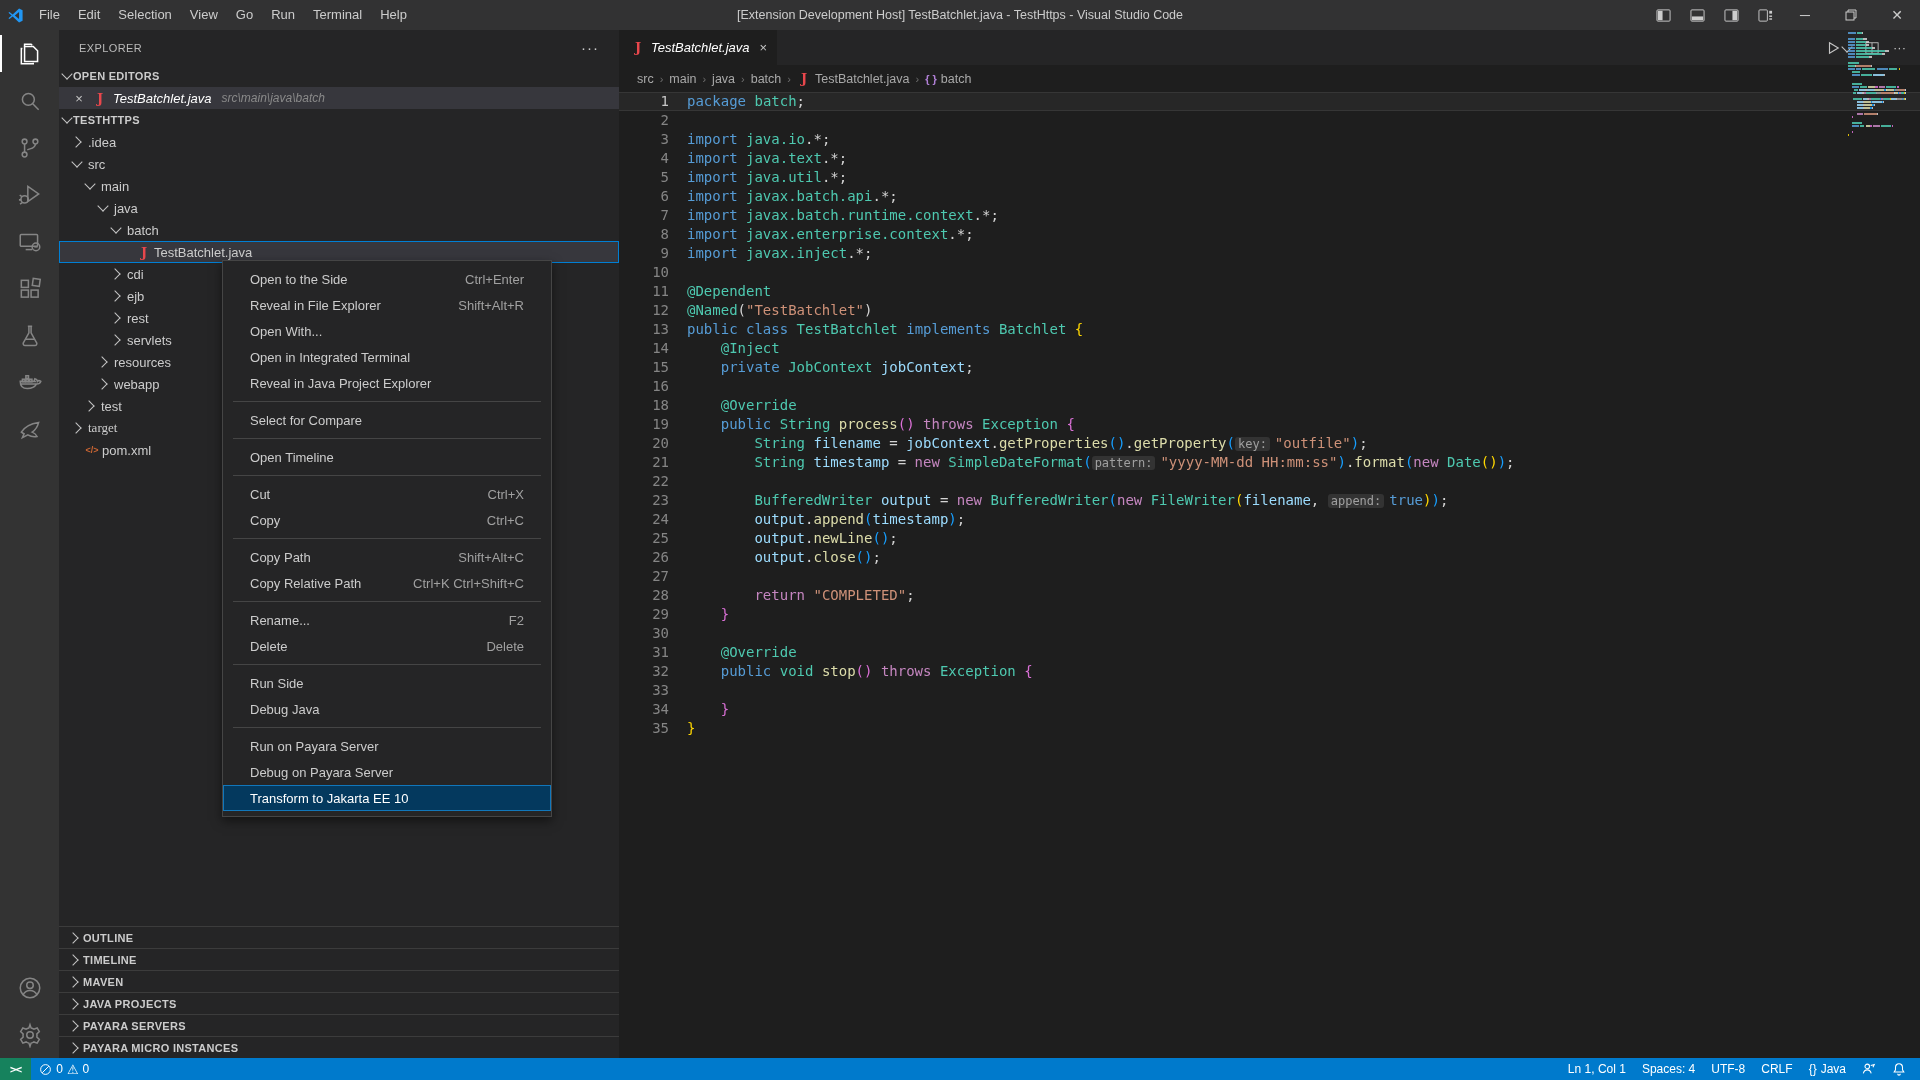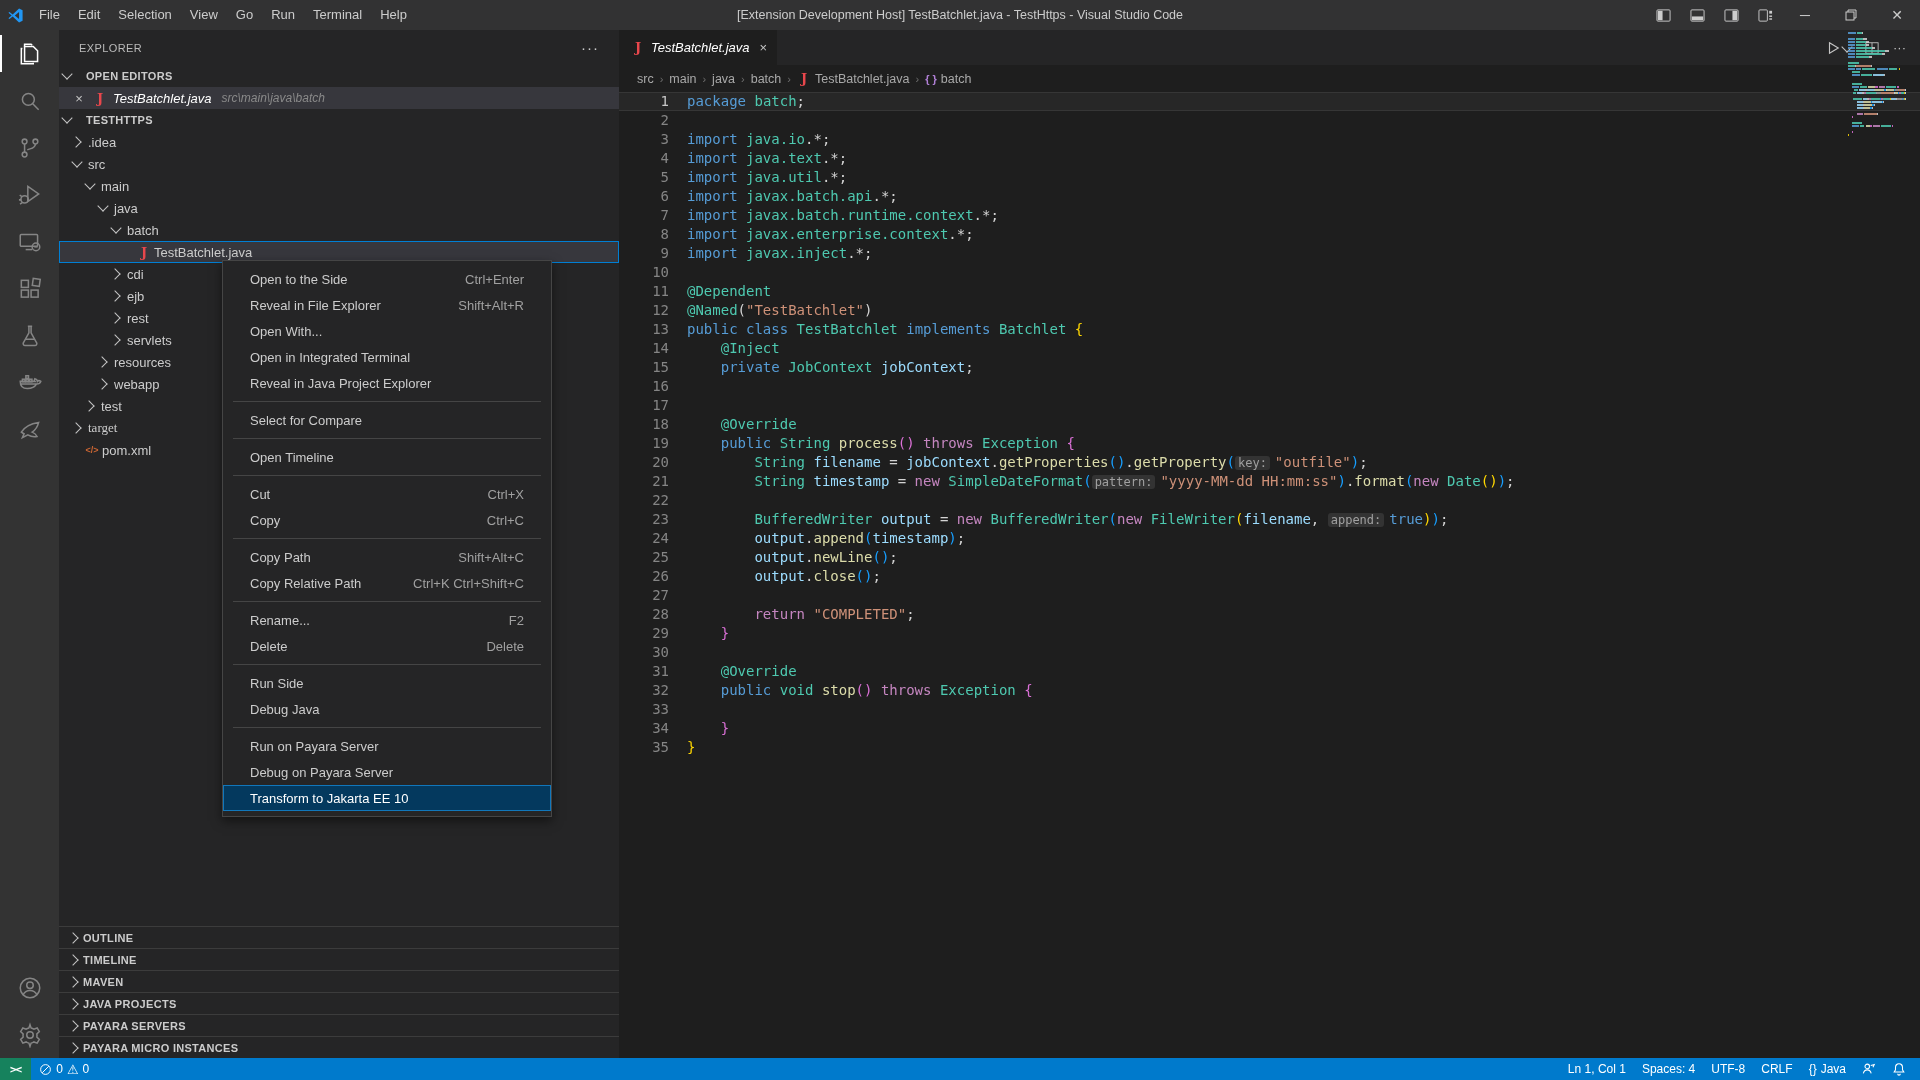--- a/index.html
+++ b/index.html
@@ -24,21 +24,21 @@
   .activitybar { width:59px; background:#333333; display:flex; flex-direction:column; align-items:center; }
   .ab-icon { width:59px; height:47px; display:flex; align-items:center; justify-content:center; color:#858585; position:relative; }
   .ab-icon.active { color:#ffffff; }
   .ab-icon.active::before { content:""; position:absolute; left:0; top:5px; bottom:5px; width:2px; background:#ffffff; }
   .ab-bottom { margin-top:auto; display:flex; flex-direction:column; align-items:center; }
 
   
   .sidebar { width:560px; background:#252526; position:relative; display:flex; flex-direction:column; }
   .sb-header { height:35px; display:flex; align-items:center; padding:0 20px; font-size:11px; color:#bbbbbb; letter-spacing:.4px; }
   .sb-header .more { margin-left:auto; color:#cccccc; font-size:15px; letter-spacing:1px; }
-  .section-head { height:22px; display:flex; align-items:center; gap:15px; padding-left:4px; font-size:11px;
+  .section-head { height:22px; display:flex; align-items:center; gap:2px; padding-left:4px; font-size:11px;
                   font-weight:bold; color:#cccccc; letter-spacing:.3px; }
   .oe-row { height:22px; display:flex; align-items:center; background:#37373d; padding-left:12px; gap:6px; }
   .oe-row .close-x { color:#c5c5c5; width:16px; text-align:center; }
   .oe-row .fname { font-style:italic; color:#ffffff; }
   .oe-row .fpath { font-style:italic; color:#8a8a8a; font-size:12px; margin-left:4px; }
   .java-badge { color:#e8474c; font-weight:bold; font-family:"DejaVu Serif", serif; font-size:13px; width:14px; text-align:center; }
   .xml-badge { color:#cc6633; font-size:9px; font-weight:bold; width:14px; text-align:center; }
   .tree { position:relative; }
   .tree-row { height:22px; display:flex; align-items:center; color:#cccccc; }
   .tree-row .chev { width:16px; display:flex; justify-content:center; color:#cccccc; }
@@ -436,21 +436,20 @@
         <div class="code-line"><span class="gutter">7</span><span class="ltext"><span class="tk-kw">import</span><span class="tk-plain"> </span><span class="tk-type">javax.batch.runtime.context</span><span class="tk-plain">.*;</span></span></div>
         <div class="code-line"><span class="gutter">8</span><span class="ltext"><span class="tk-kw">import</span><span class="tk-plain"> </span><span class="tk-type">javax.enterprise.context</span><span class="tk-plain">.*;</span></span></div>
         <div class="code-line"><span class="gutter">9</span><span class="ltext"><span class="tk-kw">import</span><span class="tk-plain"> </span><span class="tk-type">javax.inject</span><span class="tk-plain">.*;</span></span></div>
         <div class="code-line"><span class="gutter">10</span><span class="ltext"></span></div>
         <div class="code-line"><span class="gutter">11</span><span class="ltext"><span class="tk-type">@Dependent</span></span></div>
         <div class="code-line"><span class="gutter">12</span><span class="ltext"><span class="tk-type">@Named</span><span class="tk-plain">(</span><span class="tk-str">"TestBatchlet"</span><span class="tk-plain">)</span></span></div>
         <div class="code-line"><span class="gutter">13</span><span class="ltext"><span class="tk-kw">public</span><span class="tk-plain"> </span><span class="tk-kw">class</span><span class="tk-plain"> </span><span class="tk-type">TestBatchlet</span><span class="tk-plain"> </span><span class="tk-kw">implements</span><span class="tk-plain"> </span><span class="tk-type">Batchlet</span><span class="tk-plain"> </span><span class="tk-b1">{</span></span></div>
         <div class="code-line"><span class="gutter">14</span><span class="ltext"><span class="tk-plain">    </span><span class="tk-type">@Inject</span></span></div>
         <div class="code-line"><span class="gutter">15</span><span class="ltext"><span class="tk-plain">    </span><span class="tk-kw">private</span><span class="tk-plain"> </span><span class="tk-type">JobContext</span><span class="tk-plain"> </span><span class="tk-var">jobContext</span><span class="tk-plain">;</span></span></div>
         <div class="code-line"><span class="gutter">16</span><span class="ltext"></span></div>
-        <div class="code-line"><span class="gutter">17</span><span class="ltext"></span></div>
         <div class="code-line"><span class="gutter">18</span><span class="ltext"><span class="tk-plain">    </span><span class="tk-type">@Override</span></span></div>
         <div class="code-line"><span class="gutter">19</span><span class="ltext"><span class="tk-plain">    </span><span class="tk-kw">public</span><span class="tk-plain"> </span><span class="tk-type">String</span><span class="tk-plain"> </span><span class="tk-fn">process</span><span class="tk-b2">()</span><span class="tk-plain"> </span><span class="tk-ctrl">throws</span><span class="tk-plain"> </span><span class="tk-type">Exception</span><span class="tk-plain"> </span><span class="tk-b2">{</span></span></div>
         <div class="code-line"><span class="gutter">20</span><span class="ltext"><span class="tk-plain">        </span><span class="tk-type">String</span><span class="tk-plain"> </span><span class="tk-var">filename</span><span class="tk-plain"> = </span><span class="tk-var">jobContext</span><span class="tk-plain">.</span><span class="tk-fn">getProperties</span><span class="tk-b3">()</span><span class="tk-plain">.</span><span class="tk-fn">getProperty</span><span class="tk-b3">(</span><span class="tk-inlay">key:</span><span class="tk-str">"outfile"</span><span class="tk-b3">)</span><span class="tk-plain">;</span></span></div>
         <div class="code-line"><span class="gutter">21</span><span class="ltext"><span class="tk-plain">        </span><span class="tk-type">String</span><span class="tk-plain"> </span><span class="tk-var">timestamp</span><span class="tk-plain"> = </span><span class="tk-ctrl">new</span><span class="tk-plain"> </span><span class="tk-type">SimpleDateFormat</span><span class="tk-b3">(</span><span class="tk-inlay">pattern:</span><span class="tk-str">"yyyy-MM-dd HH:mm:ss"</span><span class="tk-b3">)</span><span class="tk-plain">.</span><span class="tk-fn">format</span><span class="tk-b3">(</span><span class="tk-ctrl">new</span><span class="tk-plain"> </span><span class="tk-type">Date</span><span class="tk-b1">()</span><span class="tk-b3">)</span><span class="tk-plain">;</span></span></div>
         <div class="code-line"><span class="gutter">22</span><span class="ltext"></span></div>
         <div class="code-line"><span class="gutter">23</span><span class="ltext"><span class="tk-plain">        </span><span class="tk-type">BufferedWriter</span><span class="tk-plain"> </span><span class="tk-var">output</span><span class="tk-plain"> = </span><span class="tk-ctrl">new</span><span class="tk-plain"> </span><span class="tk-type">BufferedWriter</span><span class="tk-b3">(</span><span class="tk-ctrl">new</span><span class="tk-plain"> </span><span class="tk-type">FileWriter</span><span class="tk-b1">(</span><span class="tk-var">filename</span><span class="tk-plain">, </span><span class="tk-inlay">append:</span><span class="tk-kw">true</span><span class="tk-b1">)</span><span class="tk-b3">)</span><span class="tk-plain">;</span></span></div>
         <div class="code-line"><span class="gutter">24</span><span class="ltext"><span class="tk-plain">        </span><span class="tk-var">output</span><span class="tk-plain">.</span><span class="tk-fn">append</span><span class="tk-b3">(</span><span class="tk-var">timestamp</span><span class="tk-b3">)</span><span class="tk-plain">;</span></span></div>
         <div class="code-line"><span class="gutter">25</span><span class="ltext"><span class="tk-plain">        </span><span class="tk-var">output</span><span class="tk-plain">.</span><span class="tk-fn">newLine</span><span class="tk-b3">()</span><span class="tk-plain">;</span></span></div>
         <div class="code-line"><span class="gutter">26</span><span class="ltext"><span class="tk-plain">        </span><span class="tk-var">output</span><span class="tk-plain">.</span><span class="tk-fn">close</span><span class="tk-b3">()</span><span class="tk-plain">;</span></span></div>
         <div class="code-line"><span class="gutter">27</span><span class="ltext"></span></div>

